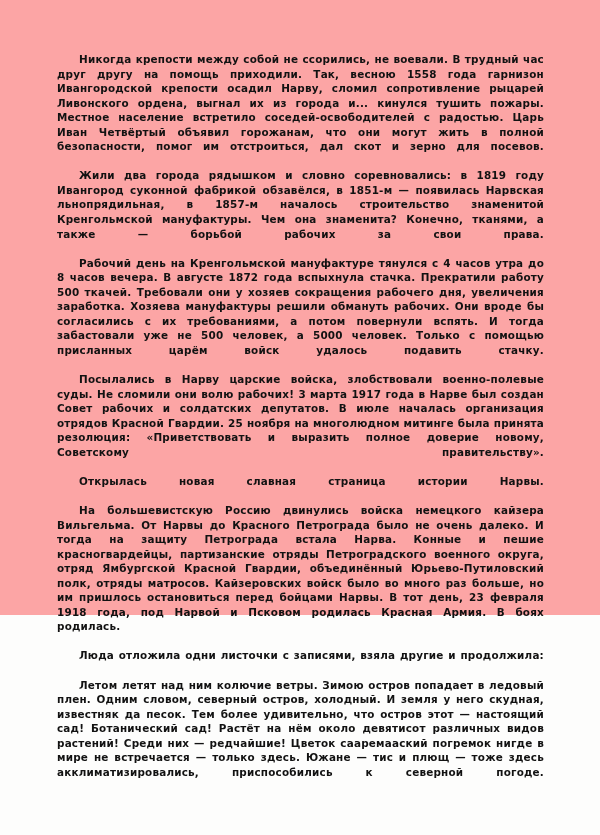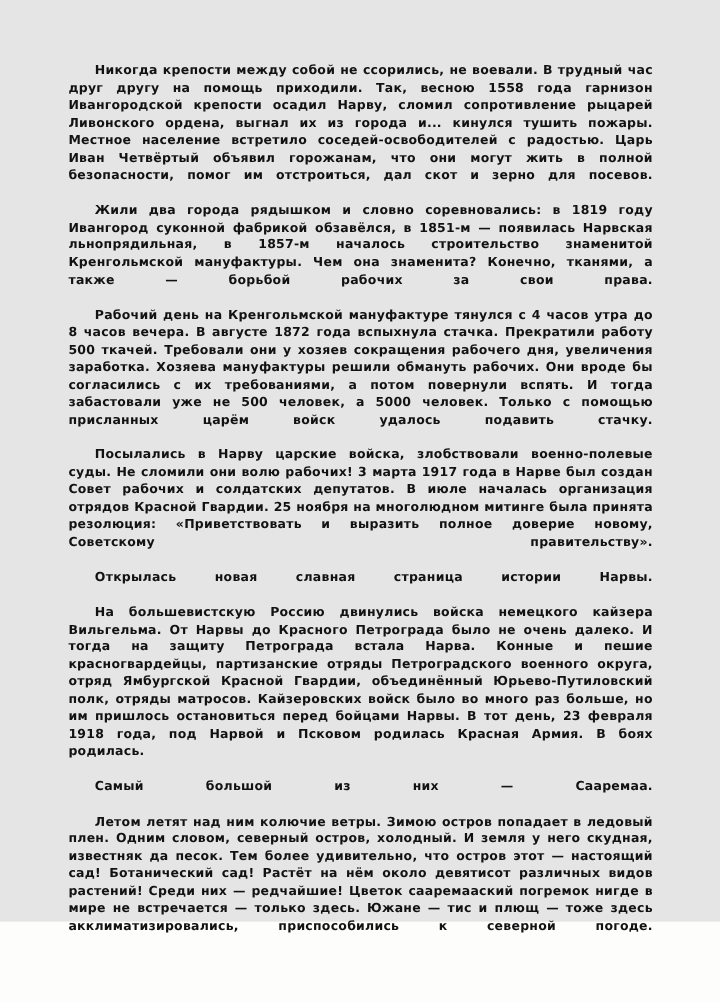--- a/index.html
+++ b/index.html
@@ -12,22 +12,22 @@
     background: #fdfdfc;
     font-family: "Liberation Sans", sans-serif;
     overflow: hidden;
     position: relative;
   }
 
   #page {
     position: absolute;
     left: 0; top: 0;
     width: 600px;
-    height: 768px;
-    background: #e5e5e5;
+    height: 615px;
+    background: #fca5a5;
   }
 
   
   #text-body {
     position: absolute;
     left: 57px;
     top: 52px;
     width: 487px;
   }
 
@@ -66,21 +66,21 @@
 
 <div id="page">
 
   <div id="text-body">
     <p class="para">Никогда крепости между собой не ссорились, не воевали. В трудный час друг другу на помощь приходили. Так, весною 1558 года гарнизон Ивангородской крепости осадил Нарву, сломил сопротивление рыцарей Ливонского ордена, выгнал их из города и... кинулся тушить пожары. Местное население встретило соседей-освободителей с радостью. Царь Иван Четвёртый объявил горожанам, что они могут жить в полной безопасности, помог им отстроиться, дал скот и зерно для посевов.</p>
     <p class="para">Жили два города рядышком и словно соревновались: в 1819 году Ивангород суконной фабрикой обзавёлся, в 1851-м — появилась Нарвская льнопрядильная, в 1857-м началось строительство знаменитой Кренгольмской мануфактуры. Чем она знаменита? Конечно, тканями, а также — борьбой рабочих за свои права.</p>
     <p class="para">Рабочий день на Кренгольмской мануфактуре тянулся с 4 часов утра до 8 часов вечера. В августе 1872 года вспыхнула стачка. Прекратили работу 500 ткачей. Требовали они у хозяев сокращения рабочего дня, увеличения заработка. Хозяева мануфактуры решили обмануть рабочих. Они вроде бы согласились с их требованиями, а потом повернули вспять. И тогда забастовали уже не 500 человек, а 5000 человек. Только с помощью присланных царём войск удалось подавить стачку.</p>
     <p class="para">Посылались в Нарву царские войска, злобствовали военно-полевые суды. Не сломили они волю рабочих! 3 марта 1917 года в Нарве был создан Совет рабочих и солдатских депутатов. В июле началась организация отрядов Красной Гвардии. 25 ноября на многолюдном митинге была принята резолюция: «Приветствовать и выразить полное доверие новому, Советскому правительству».</p>
     <p class="para">Открылась новая славная страница истории Нарвы.</p>
     <p class="para">На большевистскую Россию двинулись войска немецкого кайзера Вильгельма. От Нарвы до Красного Петрограда было не очень далеко. И тогда на защиту Петрограда встала Нарва. Конные и пешие красногвардейцы, партизанские отряды Петроградского военного округа, отряд Ямбургской Красной Гвардии, объединённый Юрьево-Путиловский полк, отряды матросов. Кайзеровских войск было во много раз больше, но им пришлось остановиться перед бойцами Нарвы. В тот день, 23 февраля 1918 года, под Нарвой и Псковом родилась Красная Армия. В боях родилась.</p>
-    <p class="para">Самый большой из них — Сааремаа.</p>
+    <p class="para">Люда отложила одни листочки с записями, взяла другие и продолжила:</p>
     <p class="para">Летом летят над ним колючие ветры. Зимою остров попадает в ледовый плен. Одним словом, северный остров, холодный. И земля у него скудная, известняк да песок. Тем более удивительно, что остров этот — настоящий сад! Ботанический сад! Растёт на нём около девятисот различных видов растений! Среди них — редчайшие! Цветок сааремааский погремок нигде в мире не встречается — только здесь. Южане — тис и плющ — тоже здесь акклиматизировались, приспособились к северной погоде.</p>
 
   </div>
 
   <div id="badges">
 
     
     
 
     

